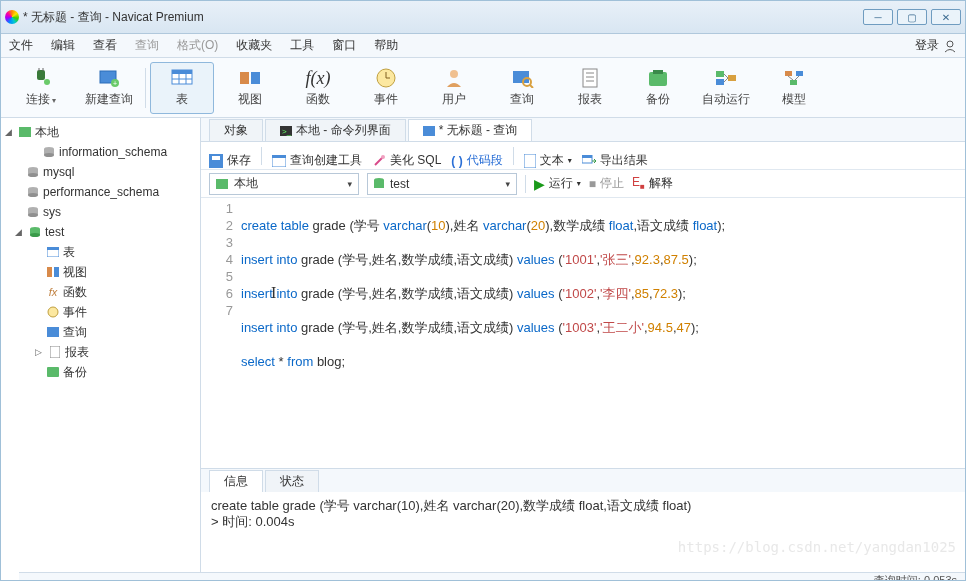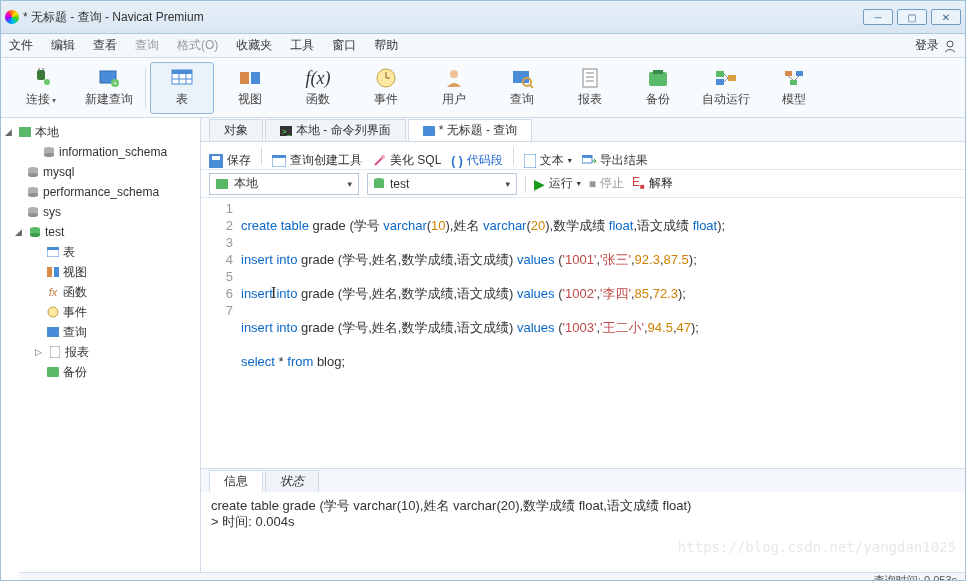--- a/index.html
+++ b/index.html
@@ -37,21 +37,21 @@
 .red{color:#d04040;}
 .stopgrey{color:#999;}
 .editor{display:flex;font-family:Consolas,monospace;font-size:13px;padding-top:2px;flex:1;position:relative;}
 .gutter{width:40px;text-align:right;color:#999;padding-right:8px;line-height:17px;}
 .code{line-height:17px;white-space:pre;}
 .kw{color:#0a68c8;}
 .num{color:#d08000;}
 .str{color:#c04848;}
 .bottabs{height:24px;display:flex;align-items:flex-end;padding-left:8px;border-top:1px solid #d0dce8;background:#f4f8fc;}
 .bottab{height:22px;padding:0 14px;border:1px solid #d0dce8;border-bottom:none;background:#fff;font-size:12px;display:flex;align-items:center;margin-right:2px;}
-.bottab.inactive{background:#f0f4f8;font-style:italic;}
+.bottab.inactive{background:#f0f4f8;}
 .output{font-family:Consolas,monospace;font-size:13px;padding:6px 10px;line-height:16px;height:80px;overflow:auto;}
 .statusbar{height:20px;border-top:1px solid #d0dce8;background:#f4f8fc;display:flex;align-items:flex-start;font-size:11px;color:#555;padding:0 8px;margin-left:18px;}
 .statusbar .right{margin-left:auto;}
 .cursor{position:absolute;left:70px;top:86px;font-family:serif;font-size:16px;}
 .watermark{position:absolute;right:10px;bottom:26px;font-size:14px;color:#e8e8e8;font-family:Consolas,monospace;pointer-events:none;}
 svg{display:block;}
 </style>
 </head>
 <body>
 

